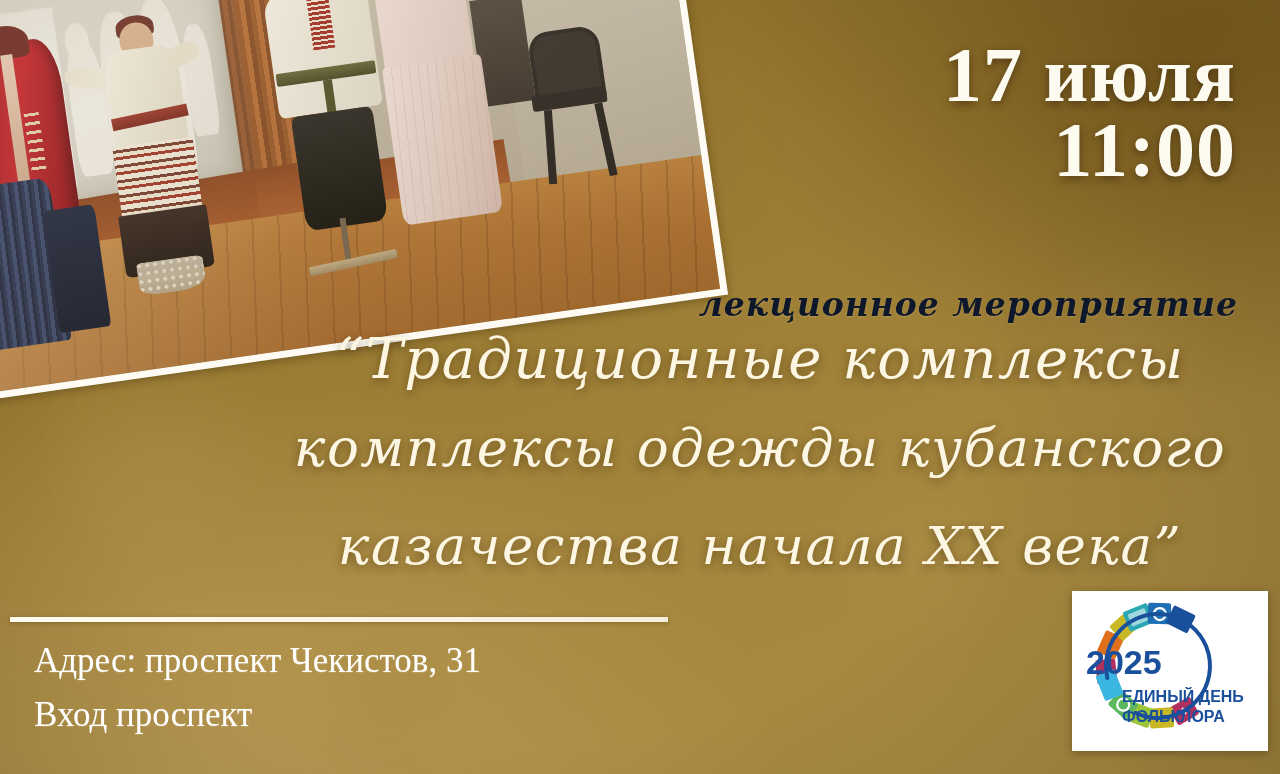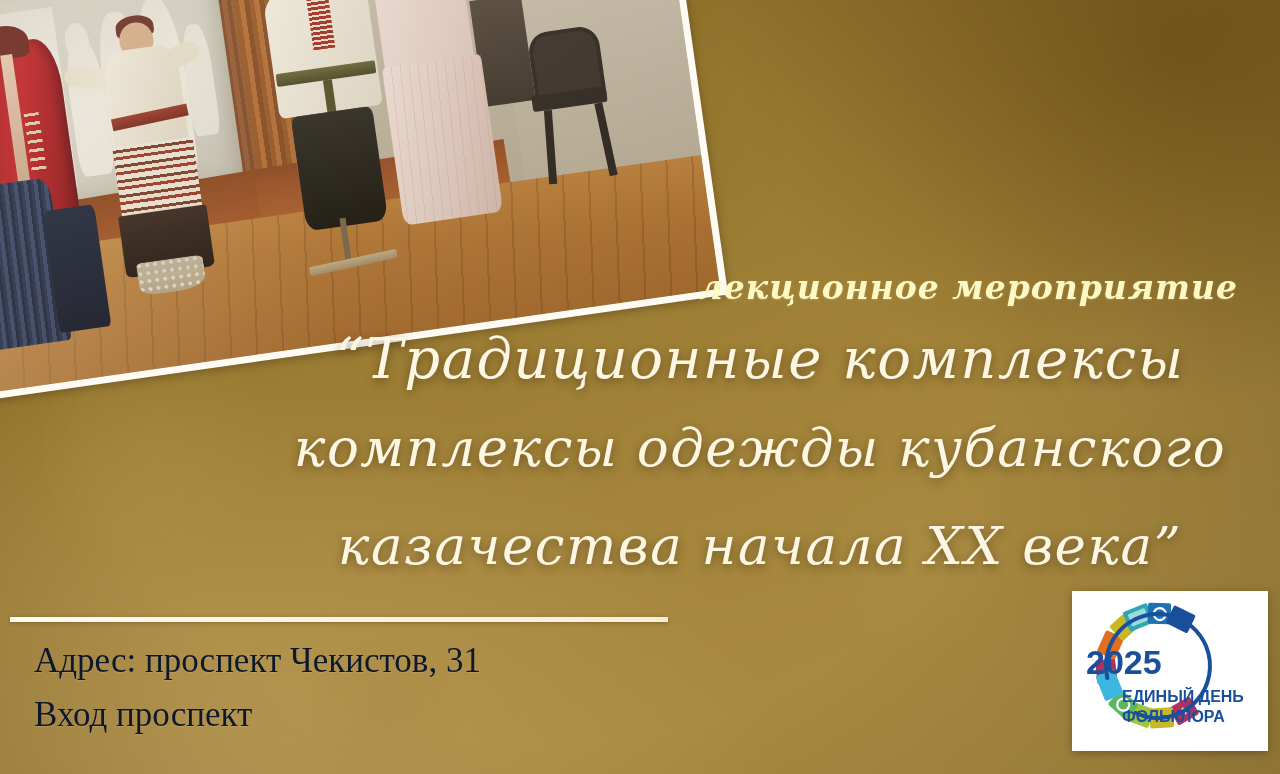--- a/index.html
+++ b/index.html
@@ -156,23 +156,23 @@
   .date-block{
     position:absolute;right:44px;top:38px;width:430px;text-align:right;
     color:#fdfaf0;font-family:"Liberation Serif", serif;font-weight:700;
     line-height:.96;letter-spacing:1px;
     text-shadow:0 3px 9px rgba(45,28,6,.55);
   }
   .date-line{font-size:78px;}
   .time-line{font-size:78px;}
 
   .subtitle{
-    position:absolute;right:42px;top:268px;
+    position:absolute;right:42px;top:285px;
     font-family:"DejaVu Serif", serif;font-style:italic;font-weight:600;
-    font-size:33px;color:#fef9c3;letter-spacing:1px;
+    font-size:33px;color:#0f172a;letter-spacing:1px;
     text-shadow:0 1px 2px rgba(255,240,200,.20);
   }
 
   .title-block{
     position:absolute;left:270px;right:30px;top:318px;
     text-align:center;
     font-family:"DejaVu Serif", serif;font-style:italic;
     color:#fdf6e2;
     font-size:55px;line-height:1.48;letter-spacing:1.5px;
     text-shadow:0 3px 10px rgba(45,28,6,.45);
@@ -184,21 +184,21 @@
 
   .divider{
     position:absolute;left:10px;top:617px;width:658px;height:5px;
     background:linear-gradient(90deg,#fffbef,#f6eedd);
     box-shadow:0 1px 4px rgba(40,25,5,.3);
   }
 
   .addr{
     position:absolute;left:34px;top:634px;
     font-family:"Liberation Serif", serif;
-    font-size:35px;color:#0f172a;line-height:1.55;
+    font-size:35px;color:#ffffff;line-height:1.55;
     text-shadow:0 1px 1px rgba(255,240,200,.18);
   }
   .addr div{white-space:nowrap;}
 
   
   .logo-card{
     position:absolute;left:1072px;top:591px;width:196px;height:160px;
     background:#ffffff;box-shadow:0 2px 8px rgba(40,25,5,.35);
     display:flex;align-items:center;justify-content:flex-start;
   }
@@ -271,20 +271,24 @@
 
       <div class="ph-chair-back"></div>
       <div class="ph-chair-seat"></div>
       <div class="ph-chair-leg1"></div>
       <div class="ph-chair-leg2"></div>
 
       <div class="ph-tone"></div>
     </div>
   </div>
 
+  <div class="date-block">
+    <div class="date-line">17 июля</div>
+    <div class="time-line">11:00</div>
+  </div>
 
   <div class="subtitle">лекционное мероприятие</div>
 
   <div class="title-block">
     <span class="tl tl1">“Традиционные комплексы</span>
     <span class="tl tl2">комплексы одежды кубанского</span>
     <span class="tl tl3">казачества начала XX века”</span>
   </div>
 
   <div class="divider"></div>

